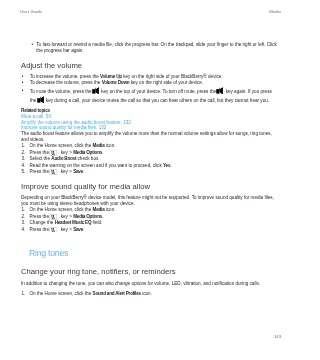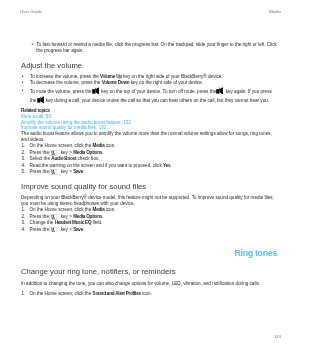--- a/index.html
+++ b/index.html
@@ -20,21 +20,21 @@
     --chaph2mb:4.500px;
     --ulmb:0.300px;
     --olmt:0.600px;
     --olmb:0.480px;
     --rtmt:3.450px;
     --lnklh:5.650px;
   }
   .content{position:absolute;left:21px;top:var(--ctop);width:256px;}
   .h2{font-size:7.7px;font-weight:400;color:#3b3b3d;letter-spacing:0px;margin:var(--h2mt) 0 var(--h2mb) 0;}
   .h2.hadj{margin-bottom:var(--hadjmb);}
-  .h1{font-size:8.9px;font-weight:700;color:#5bbfe4;letter-spacing:-0.33px;margin:var(--h1mt) 0 var(--h1mb) 0;text-align:right;}
+  .h1{font-size:8.9px;font-weight:400;color:#5bbfe4;letter-spacing:-0.33px;margin:var(--h1mt) 0 var(--h1mb) 8px;}
   p,li{font-size:4.62px;line-height:var(--bodylh);margin:0;}
   .content > p{margin-bottom:0;}
   .chapsec ol{margin-top:var(--chapolmt);}
   .chapsec .h2{margin-bottom:var(--chaph2mb);}
   ul.b{list-style:none;margin:0;padding:0;}
   ul.b.intro>li{padding-left:15.3px;}
   ul.b>li:before{font-size:4.3px;}
   ul.b.intro>li:before{left:10.4px;}
   ul.b>li{position:relative;padding-left:8.9px;margin-bottom:var(--ulmb);}
   ul.b>li:before{content:"\2022";position:absolute;left:0.7px;top:-0.3px;font-size:4.6px;}
@@ -107,21 +107,21 @@
               <g fill="#3a3a3a">
                 <rect x="22" y="11" width="10" height="12"></rect>
                 <rect x="37" y="9" width="11" height="13"></rect>
                 <rect x="24" y="25" width="10" height="12"></rect>
                 <rect x="40" y="23" width="11" height="13"></rect>
                 <rect x="31" y="38" width="10" height="11"></rect>
                 <rect x="46" y="36" width="10" height="12"></rect>
               </g>
             </svg></span> key &gt; <b>Save</b>.</li>
       </ol>
-      <div class="h2">Improve sound quality for sound files</div>
+      <div class="h2">Improve sound quality for media allow</div>
       <p>Depending on your BlackBerry® device model, this feature might not be supported. To improve sound quality for media files, you must be using stereo headphones with your device.</p>
       <ol>
         <li>On the Home screen, click the <b>Media</b> icon.</li>
         <li>Press the <span class="mkey"><svg viewBox="0 0 81 57" width="8.3" height="5.8" xmlns="http://www.w3.org/2000/svg">
               <rect x="2.2" y="2.2" width="76.6" height="52.6" rx="12" ry="12" fill="#ffffff" stroke="#8e8e8e" stroke-width="4.2"></rect>
               <g fill="#3a3a3a">
                 <rect x="22" y="11" width="10" height="12"></rect>
                 <rect x="37" y="9" width="11" height="13"></rect>
                 <rect x="24" y="25" width="10" height="12"></rect>
                 <rect x="40" y="23" width="11" height="13"></rect>

